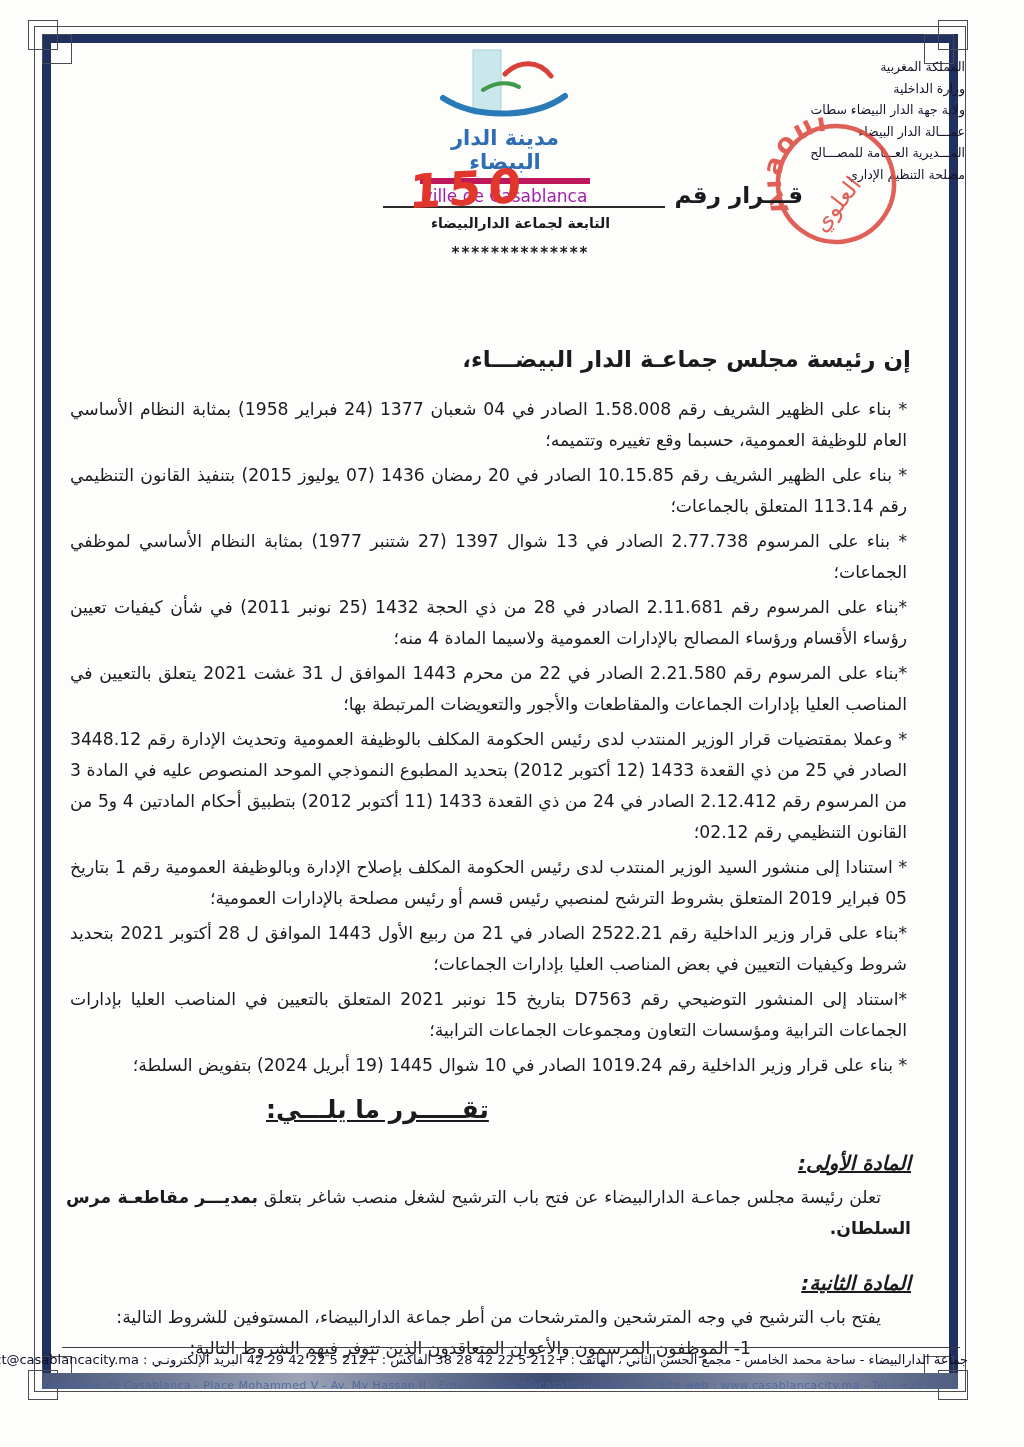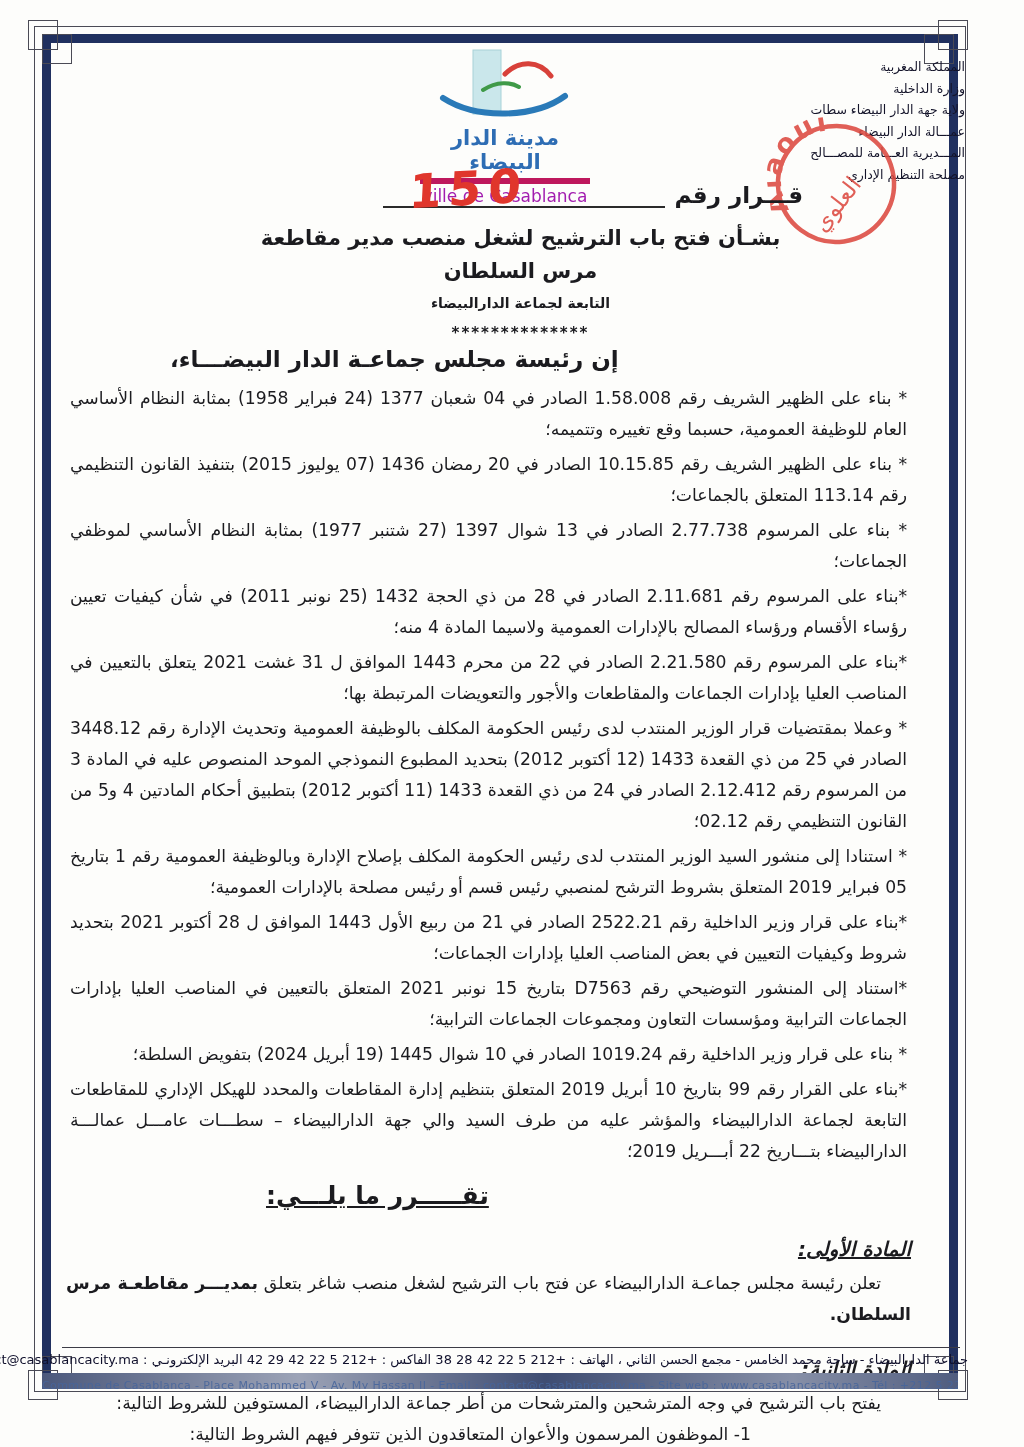--- a/index.html
+++ b/index.html
@@ -33,21 +33,21 @@
   .number-slot{position:relative;display:inline-block;width:282px;height:30px;
     border-bottom:2px solid #2a2a2a;}
   .decree-number{position:absolute;left:26px;bottom:-10px;color:#e0362c;
     font-size:47px;font-weight:bold;letter-spacing:7px;
     transform:rotate(-3deg) skewX(-6deg);}
   .subject{font-size:21px;font-weight:bold;text-align:center;line-height:33px;margin-top:14px;}
   .subject2{font-size:14px;font-weight:bold;text-align:center;line-height:30px;}
   .stars{text-align:center;font-size:15px;letter-spacing:2px;font-weight:bold;margin-top:6px;}
   
   .content{position:absolute;left:66px;top:346px;width:845px;direction:rtl;}
-  .opening{font-size:23px;font-weight:bold;text-align:left;padding-left:104px;margin-bottom:11px;}
+  .opening{font-size:23px;font-weight:bold;text-align:right;padding-left:104px;margin-bottom:22px;}
   .clause{margin:4px;font-size:17.2px;line-height:31px;text-align:justify;}
   .decision-heading{font-size:25px;font-weight:bold;text-align:left;
     padding-left:200px;margin-top:14px;}
   .decision-heading span{text-decoration:underline;}
   .article-title{font-size:20px;font-weight:bold;text-decoration:underline;margin-top:27px;font-style:italic;}
   .article-text{margin:7px 0 0 0;font-size:17.2px;line-height:31px;text-indent:30px;text-align:justify;}
   .condition{margin:0;font-size:17.2px;line-height:31px;margin-right:160px;}
   
   .footer-rule{position:absolute;left:62px;top:1347px;width:898px;height:0;
     border-top:1.5px solid #3c3c46;}
@@ -109,39 +109,37 @@
     <div class="logo-fr">ville de Casablanca</div>
   </div>
 
   <div class="title-block">
     <div class="decree-row">
       <span class="decree-label">قـــرار رقم</span>
       <span class="number-slot">
         <span class="decree-number">150</span>
       </span>
     </div>
-    <div class="subject">بشـأن فتح باب الترشيح لشغل منصب مدير مقاطعة مرس السلطان</div>
     <div class="subject2">التابعة لجماعة الدارالبيضاء</div>
     <div class="stars">**************</div>
   </div>
 
   <div class="content">
     <div class="opening">إن رئيسة مجلس جماعـة الدار البيضـــاء،</div>
 
     <p class="clause">* بناء على الظهير الشريف رقم 1.58.008 الصادر في 04 شعبان 1377 (24 فبراير 1958) بمثابة النظام الأساسي العام للوظيفة العمومية، حسبما وقع تغييره وتتميمه؛</p>
     <p class="clause">* بناء على الظهير الشريف رقم 10.15.85 الصادر في 20 رمضان 1436 (07 يوليوز 2015) بتنفيذ القانون التنظيمي رقم 113.14 المتعلق بالجماعات؛</p>
     <p class="clause">* بناء على المرسوم 2.77.738 الصادر في 13 شوال 1397 (27 شتنبر 1977) بمثابة النظام الأساسي لموظفي الجماعات؛</p>
     <p class="clause">*بناء على المرسوم رقم 2.11.681 الصادر في 28 من ذي الحجة 1432 (25 نونبر 2011) في شأن كيفيات تعيين رؤساء الأقسام ورؤساء المصالح بالإدارات العمومية ولاسيما المادة 4 منه؛</p>
     <p class="clause">*بناء على المرسوم رقم 2.21.580 الصادر في 22 من محرم 1443 الموافق ل 31 غشت 2021 يتعلق بالتعيين في المناصب العليا بإدارات الجماعات والمقاطعات والأجور والتعويضات المرتبطة بها؛</p>
     <p class="clause">* وعملا بمقتضيات قرار الوزير المنتدب لدى رئيس الحكومة المكلف بالوظيفة العمومية وتحديث الإدارة رقم 3448.12 الصادر في 25 من ذي القعدة 1433 (12 أكتوبر 2012) بتحديد المطبوع النموذجي الموحد المنصوص عليه في المادة 3 من المرسوم رقم 2.12.412 الصادر في 24 من ذي القعدة 1433 (11 أكتوبر 2012) بتطبيق أحكام المادتين 4 و5 من القانون التنظيمي رقم 02.12؛</p>
     <p class="clause">* استنادا إلى منشور السيد الوزير المنتدب لدى رئيس الحكومة المكلف بإصلاح الإدارة وبالوظيفة العمومية رقم 1 بتاريخ 05 فبراير 2019 المتعلق بشروط الترشح لمنصبي رئيس قسم أو رئيس مصلحة بالإدارات العمومية؛</p>
     <p class="clause">*بناء على قرار وزير الداخلية رقم 2522.21 الصادر في 21 من ربيع الأول 1443 الموافق ل 28 أكتوبر 2021 بتحديد شروط وكيفيات التعيين في بعض المناصب العليا بإدارات الجماعات؛</p>
     <p class="clause">*استناد إلى المنشور التوضيحي رقم D7563 بتاريخ 15 نونبر 2021 المتعلق بالتعيين في المناصب العليا بإدارات الجماعات الترابية ومؤسسات التعاون ومجموعات الجماعات الترابية؛</p>
     <p class="clause">* بناء على قرار وزير الداخلية رقم 1019.24 الصادر في 10 شوال 1445 (19 أبريل 2024) بتفويض السلطة؛</p>
-    <p class="clause">*بناء على القرار رقم 99 بتاريخ 10 أبريل 2019 المتعلق بتنظيم إدارة المقاطعات والمحدد للهيكل الإداري للمقاطعات التابعة لجماعة الدارالبيضاء والمؤشر عليه من طرف السيد والي جهة الدارالبيضاء – سطـــات عامـــل عمالـــة الدارالبيضاء بتـــاريخ 22 أبـــريل 2019؛</p>
 
     <div class="decision-heading">
       <span>تقـــــرر ما يلـــي:</span>
     </div>
 
     <div class="article-title">المادة الأولى:</div>
     <p class="article-text"><span>تعلن رئيسة مجلس جماعـة الدارالبيضاء عن فتح باب الترشيح لشغل منصب شاغر بتعلق </span><b>بمديـــر مقاطعـة مرس السلطان.</b></p>
 
     <div class="article-title">المادة الثانية:</div>
     <p class="article-text">يفتح باب الترشيح في وجه المترشحين والمترشحات من أطر جماعة الدارالبيضاء، المستوفين للشروط التالية:</p>

